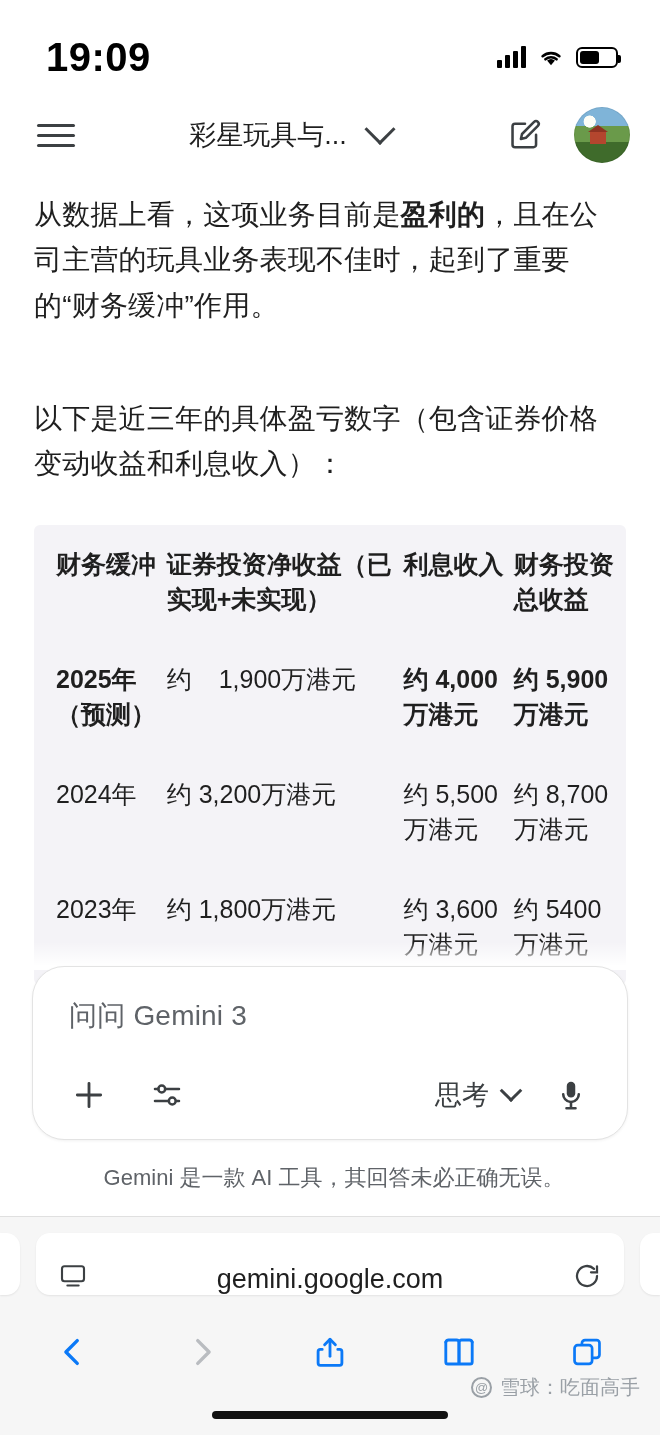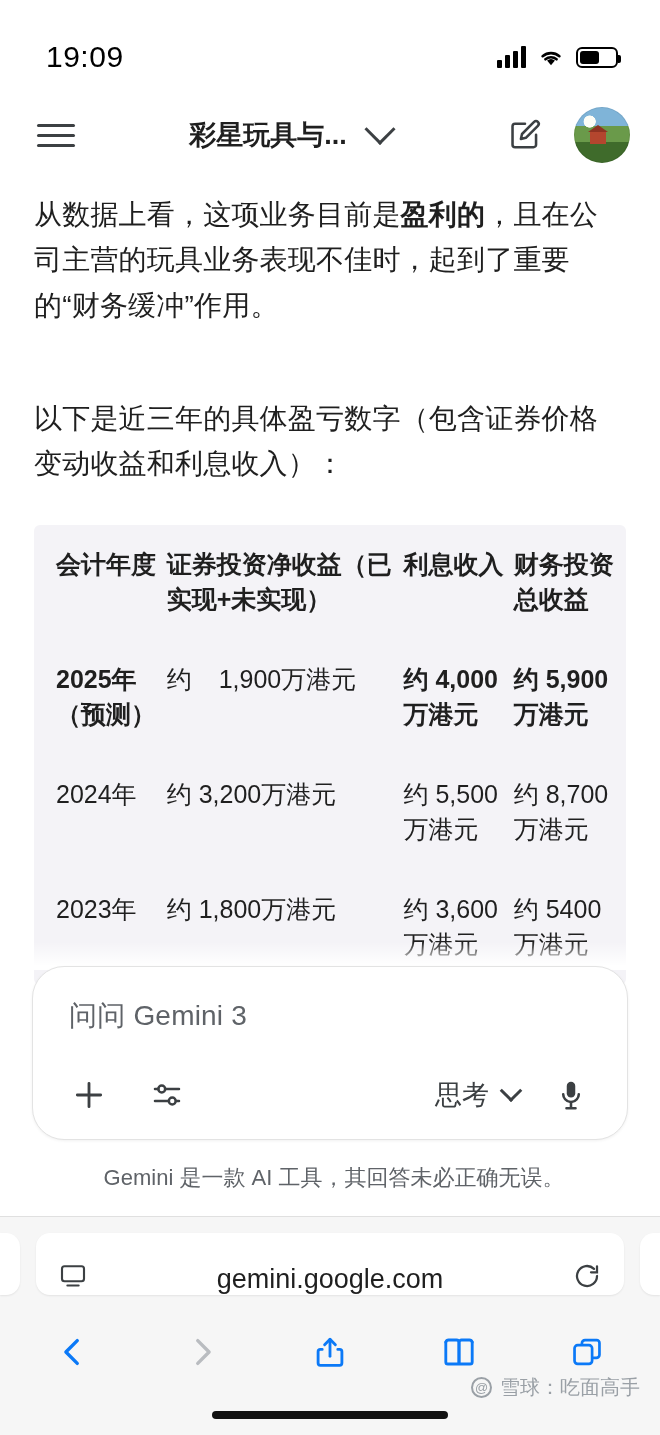--- a/index.html
+++ b/index.html
@@ -15,22 +15,22 @@
 
   
   .statusbar {
     height: 92px;
     display: flex;
     align-items: center;
     justify-content: space-between;
     padding: 22px 42px 0 46px;
   }
   .status-time {
-    font-size: 30px;
-    font-weight: 400;
+    font-size: 40px;
+    font-weight: 700;
     letter-spacing: 0.5px;
     color: #000;
   }
   .status-right {
     display: flex;
     align-items: center;
     gap: 12px;
   }
   .sig { display: flex; align-items: flex-end; gap: 3px; height: 22px; }
   .sig i { display:block; width: 5px; background:#000; border-radius: 1px; }
@@ -62,21 +62,21 @@
   .hamburger span { display:block; height: 3px; background:#3c4043; border-radius:2px; }
   .appbar-title-wrap {
     flex: 1;
     display: flex;
     align-items: center;
     justify-content: center;
     gap: 22px;
   }
   .appbar-title {
     font-size: 27px;
-    font-weight: 700;
+    font-weight: 400;
     color: #1f1f1f;
     white-space: nowrap;
   }
   .chev {
     width: 22px; height: 22px;
     border-right: 3px solid #3c4043;
     border-bottom: 3px solid #3c4043;
     transform: rotate(45deg) translate(-4px,-4px);
   }
   .compose { width: 46px; height: 46px; display:flex; align-items:center; justify-content:center; }
@@ -321,21 +321,21 @@
   <div class="table-wrap">
     <table class="fin">
       <colgroup>
           <col class="c1">
           <col class="c2">
           <col class="c3">
           <col class="c4">
         </colgroup>
       <thead>
         <tr>
-          <th>会计年度</th>
+          <th>财务缓冲</th>
           <th>证券投资净收益（已实现+未实现）</th>
           <th>利息收入</th>
           <th>财务投资总收益</th>
         </tr>
       </thead>
       <tbody>
         <tr class="r2025">
           <td class="year">2025年（预测）</td>
           <td class="net"><span>约 </span><b>1,900万港元</b></td>
           <td>约 4,000万港元</td>

